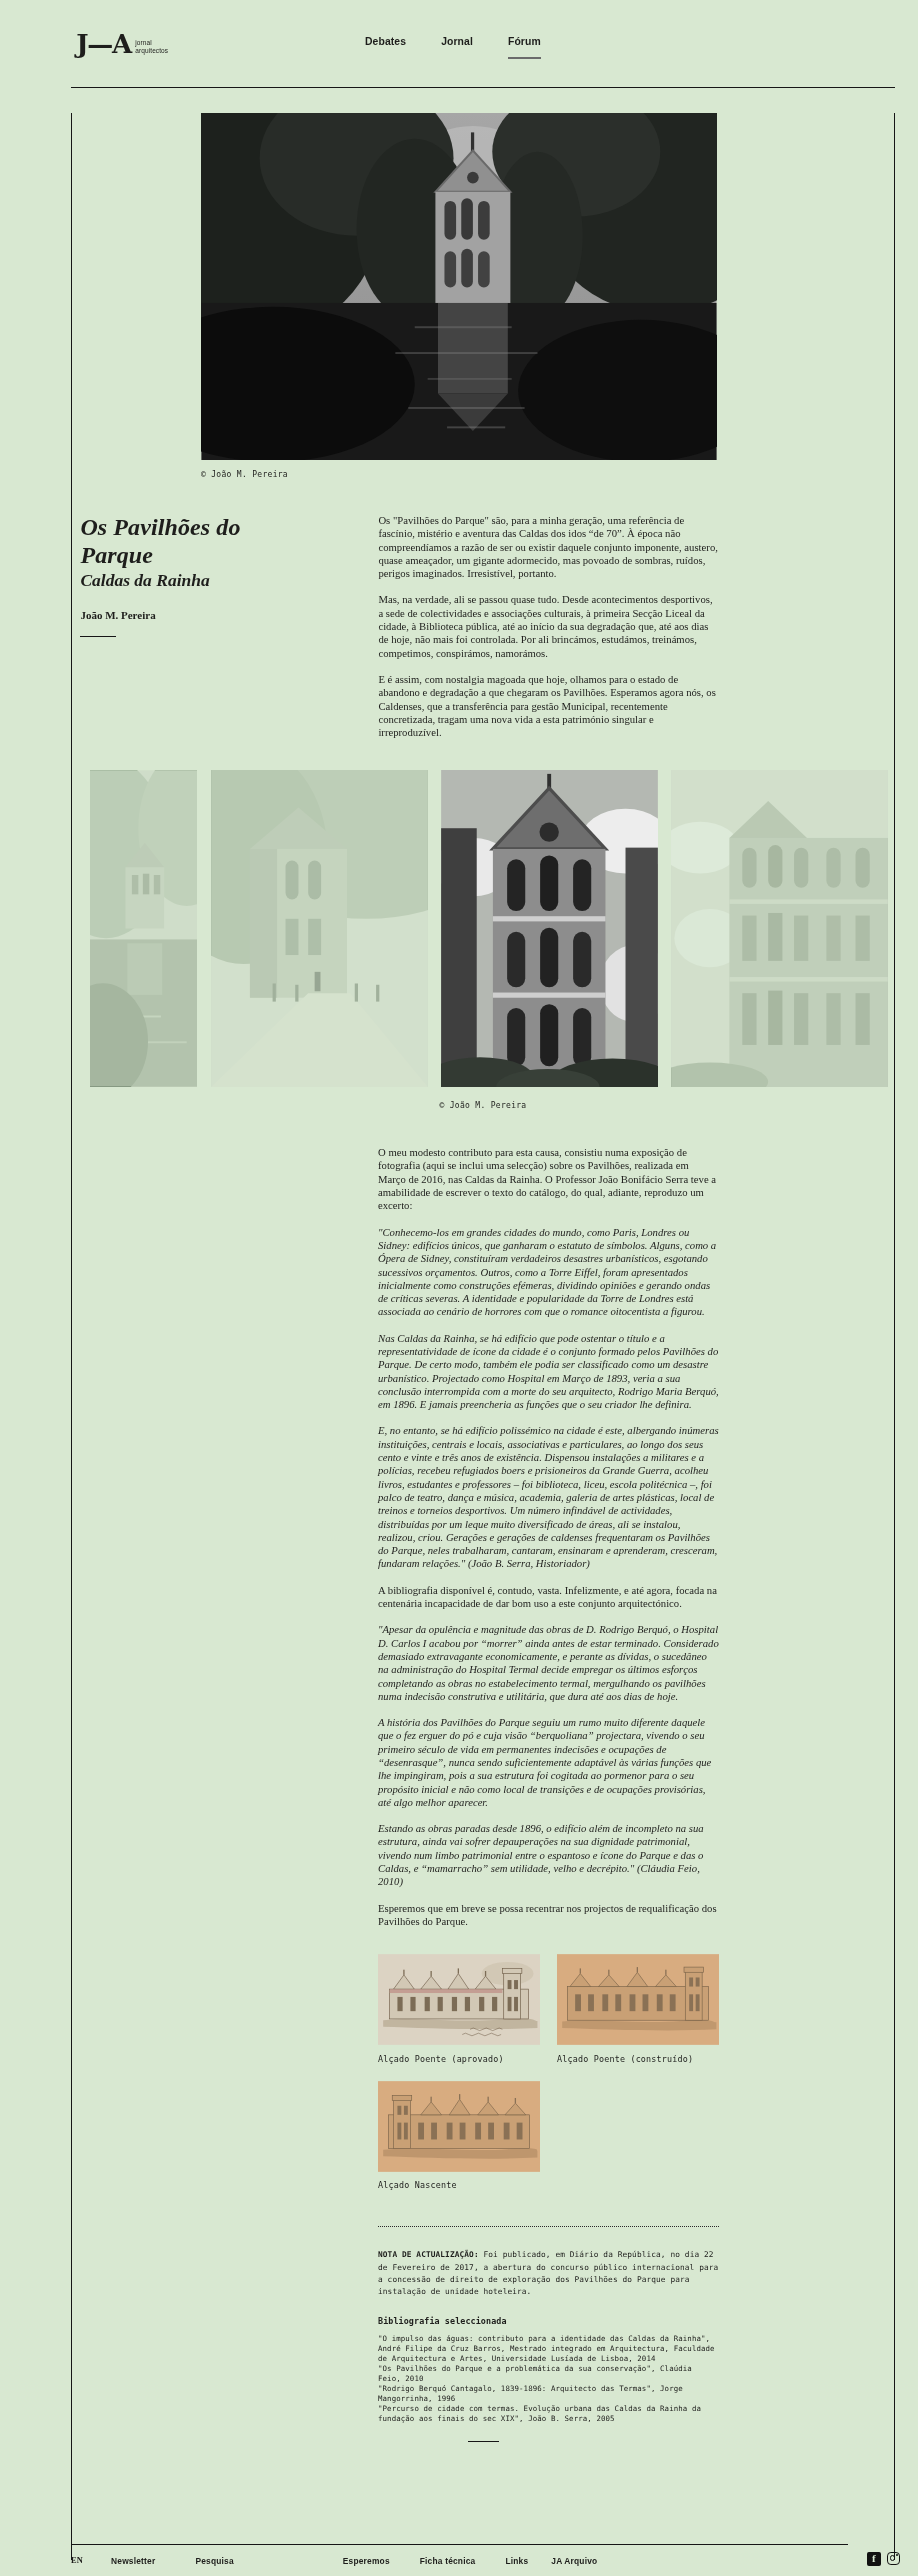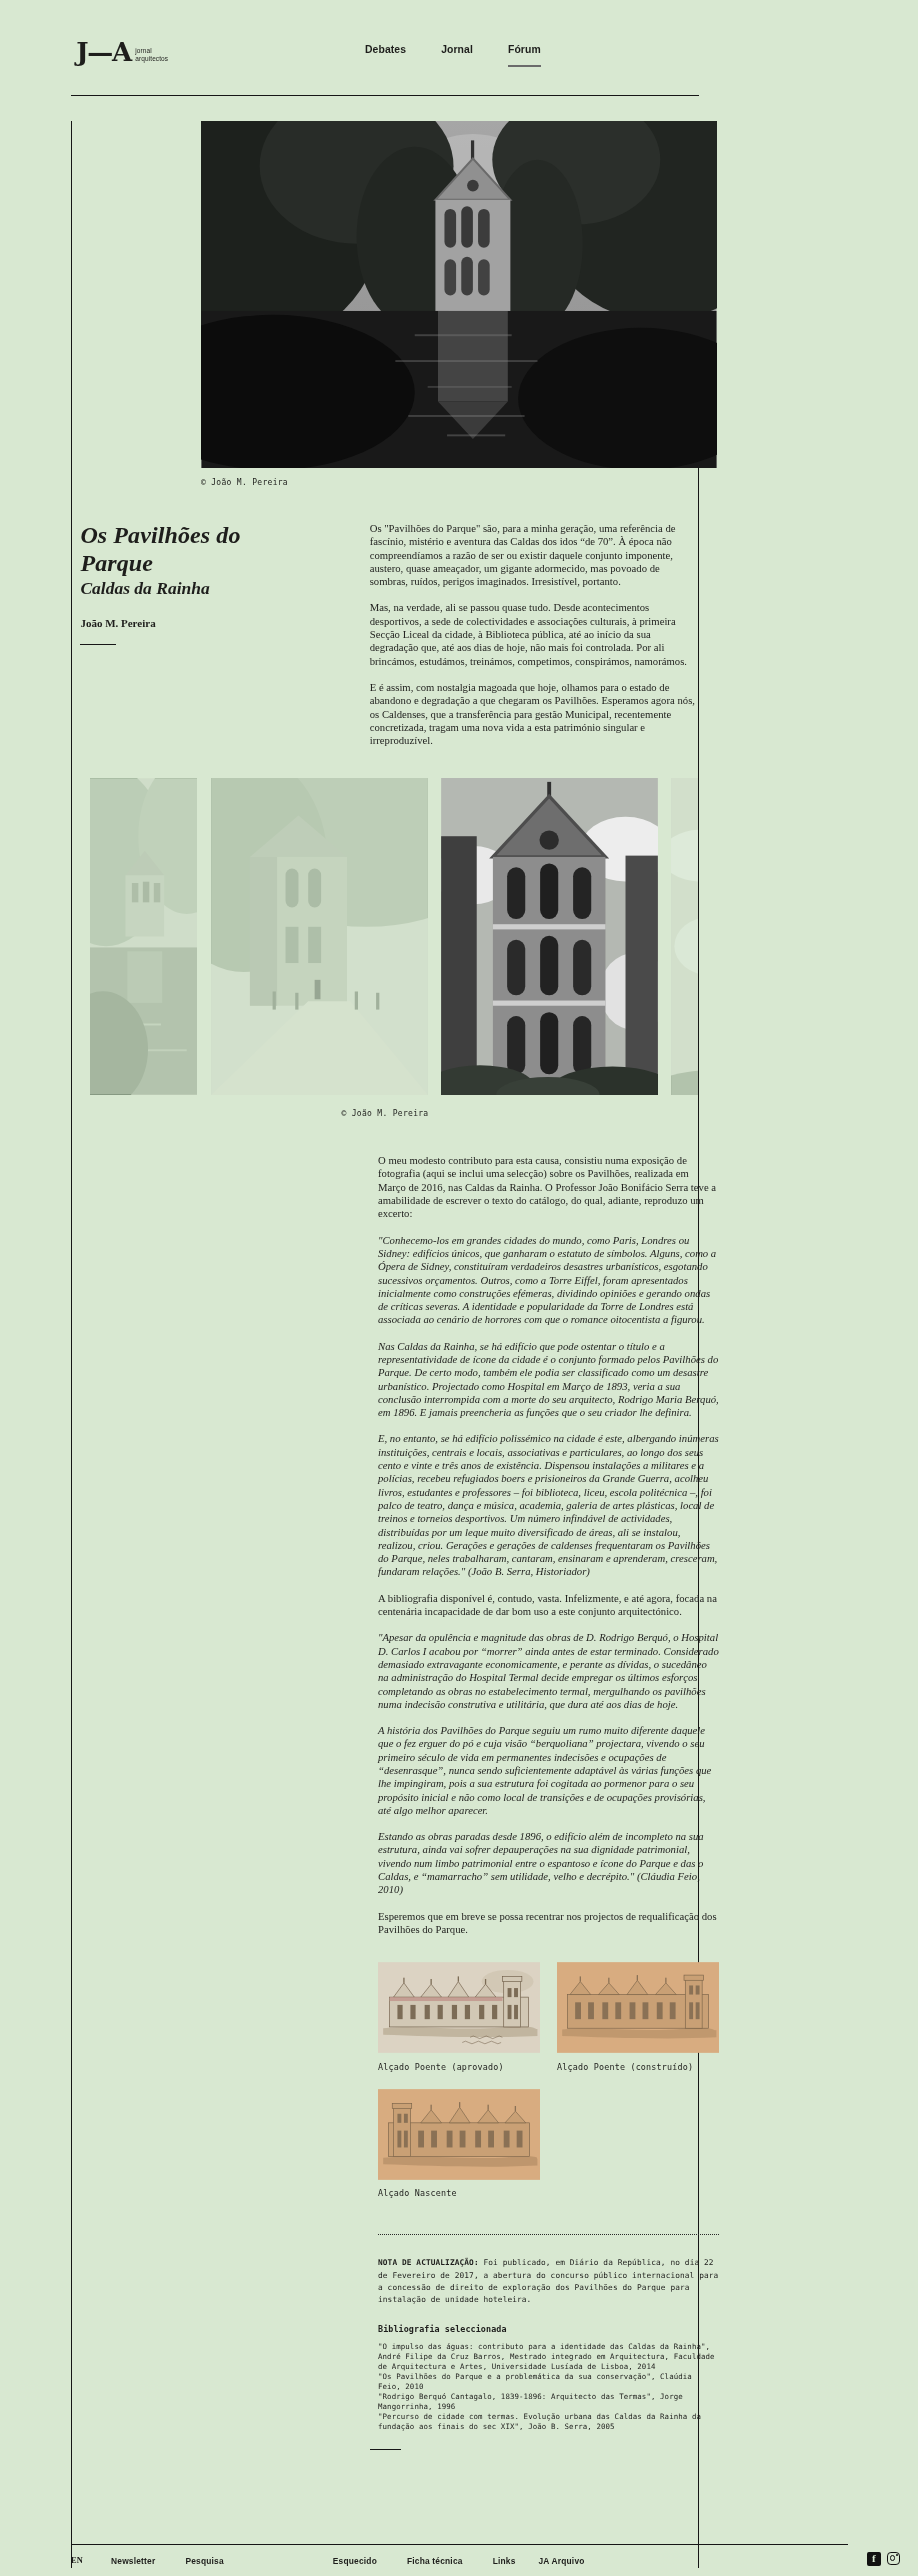--- a/index.html
+++ b/index.html
@@ -1,21 +1,21 @@
 <!DOCTYPE html>
 <html style="font-size:10.4px"><head>
 <meta charset="utf-8">
 <style>
   html,body{margin:0;padding:0;}
   body{
     width:919px;height:2576px;position:relative;overflow:hidden;
     background:#d8e8d1;color:#1e1e1c;
     font-family:"Liberation Sans",sans-serif;
   }
-  .frame{margin:14px 71px;width:628px;}
+  .frame{margin:6px 71px;width:824px;}
 
   
   .header{position:relative;height:81px;border-bottom:0.6px solid #161616;}
   .logo{position:absolute;left:5.2px;top:24.6px;display:flex;align-items:flex-end;cursor:pointer;}
   .logo-ja{font-family:"DejaVu Serif",serif;font-size:26px;font-weight:600;letter-spacing:-1.3px;line-height:1;}
   .logo-sub{font-size:6.5px;line-height:1.15;margin-left:4.5px;padding-bottom:2.6px;letter-spacing:0.1px;}
   .nav{position:absolute;left:294px;top:30px;display:flex;}
   .nav-item{font-weight:700;font-size:10.4px;letter-spacing:0.1px;margin-right:35px;cursor:pointer;}
   .nav-item.active .nav-underline{display:block;height:1.9px;background:#6b6b6b;margin-top:10.4px;}
   .nav-underline{display:none;}
@@ -75,21 +75,21 @@
   .bib{margin:17px 0 0 306px;width:341px;font-family:"DejaVu Sans Mono",monospace;}
   .bib-heading{font-weight:700;font-size:8.4px;letter-spacing:0.1px;}
   .bib-entries{margin-top:7.8px;font-size:7.4px;line-height:10px;letter-spacing:0.1px;}
   .end-dash{width:31px;height:1.3px;background:#161616;margin:17px auto 0;}
 
   
   .footer{position:absolute;left:0;top:2544px;width:919px;}
   .footer-line{margin:0 71px;height:0.6px;background:#161616;}
   .footer-items{display:flex;align-items:center;padding:11px 0 0 71px;}
   .footer-item{font-weight:700;font-size:8.4px;letter-spacing:0.2px;cursor:pointer;}
-  .fi-0{margin-right:28px;font-family:Liberation Serif, serif;}.fi-1{margin-right:30px;}.fi-2{margin-right:109px;}
+  .fi-0{margin-right:28px;font-family:Liberation Serif, serif;}.fi-1{margin-right:40px;}.fi-2{margin-right:109px;}
   .fi-3{margin-right:30px;}.fi-4{margin-right:30px;}.fi-5{margin-right:23px;}
   .footer-social{position:absolute;right:19.4px;top:7.8px;display:flex;align-items:center;}
   .icon-fb{width:14.2px;height:14.2px;background:#111;border-radius:1.9px;color:#d8e8d1;
     font-family:"Liberation Serif",serif;font-weight:700;font-size:11px;line-height:13.6px;
     text-align:center;cursor:pointer;}
   .icon-ig{width:11px;height:11px;border:1.6px solid #111;border-radius:3.9px;margin-left:5.8px;
     position:relative;cursor:pointer;}
   .icon-ig::before{content:"";position:absolute;left:1.9px;top:1.9px;width:3.9px;height:3.9px;
     border:1.6px solid #111;border-radius:50%;}
   .icon-ig::after{content:"";position:absolute;right:0.6px;top:0.6px;width:1.9px;height:1.9px;
@@ -431,21 +431,21 @@
     <div class="end-dash"></div>
   </div>
 </div>
 
 <div class="footer">
   <div class="footer-line"></div>
   <div class="footer-items">
     <span class="footer-item fi-0">EN</span>
     <span class="footer-item fi-1">Newsletter</span>
     <span class="footer-item fi-2">Pesquisa</span>
-    <span class="footer-item fi-3">Esquecido</span>
+    <span class="footer-item fi-3">Esperemos</span>
     <span class="footer-item fi-4">Ficha técnica</span>
     <span class="footer-item fi-5">Links</span>
     <span class="footer-item fi-6">JA Arquivo</span>
   </div>
   <div class="footer-social">
     <div class="icon-fb">f</div>
     <div class="icon-ig"></div>
   </div>
 </div>
 

